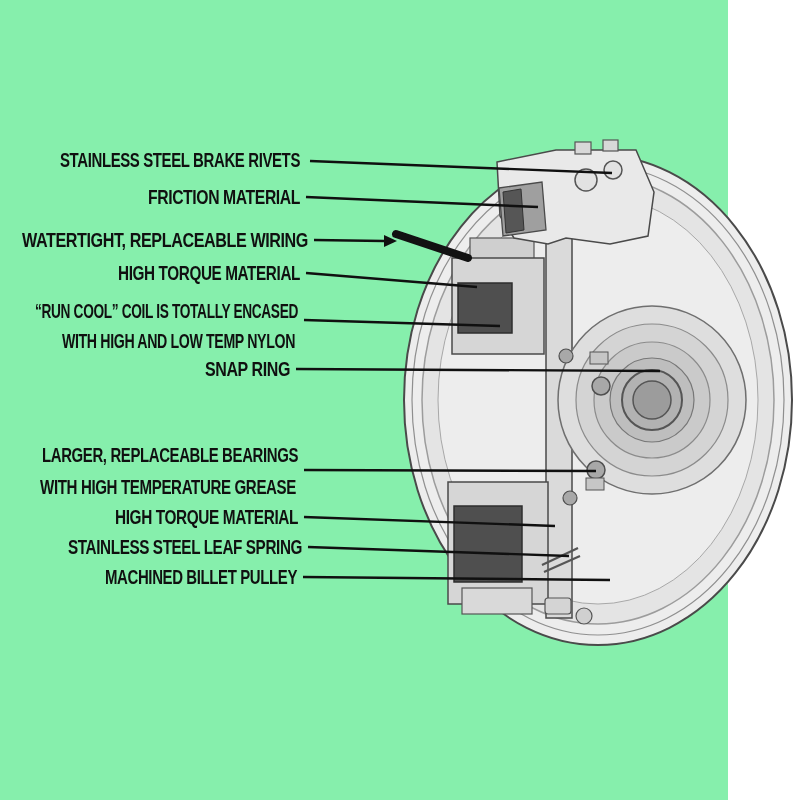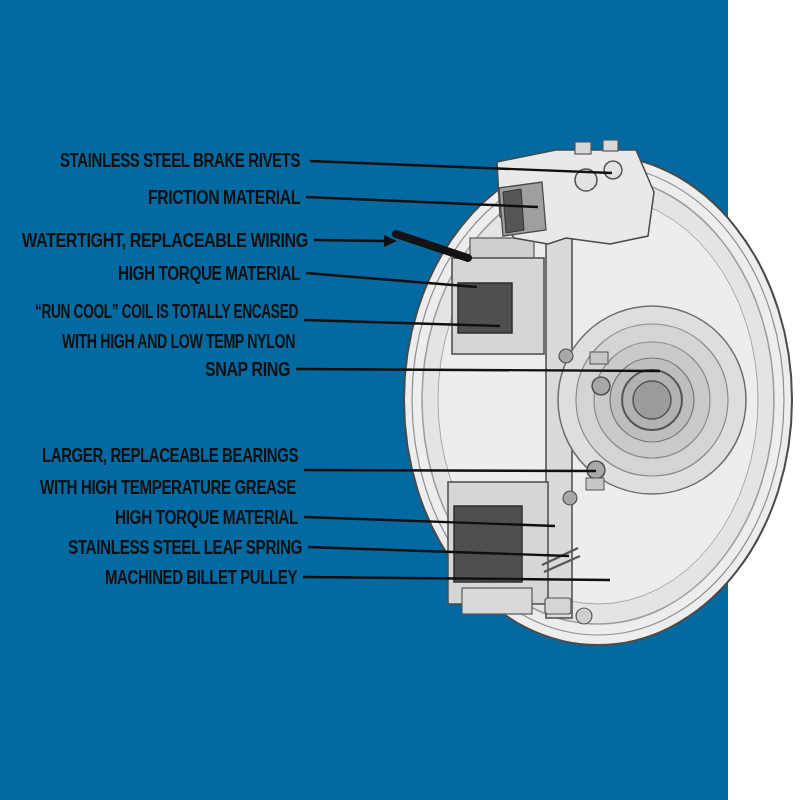--- a/index.html
+++ b/index.html
@@ -1,17 +1,17 @@
 <!DOCTYPE html>
 <html><head>
 <meta charset="utf-8">
 <style>
   html,body{margin:0;padding:0;background:#ffffff;}
   body{width:800px;height:800px;overflow:hidden;}
-  .stage{position:relative;width:728px;height:800px;background:#0369a1;}
+  .stage{position:relative;width:728px;height:800px;background:#86efac;}
   svg{display:block;}
   .callout-text{
     font-family:"Liberation Sans", sans-serif;
     font-weight:700;
     font-size:20px;
     fill:#101010;
     letter-spacing:-0.5px;
   }
   .leader{stroke:#101010;stroke-width:2.4;fill:none;}
   .thinline{stroke:#8f8f8f;stroke-width:1.2;fill:none;}

